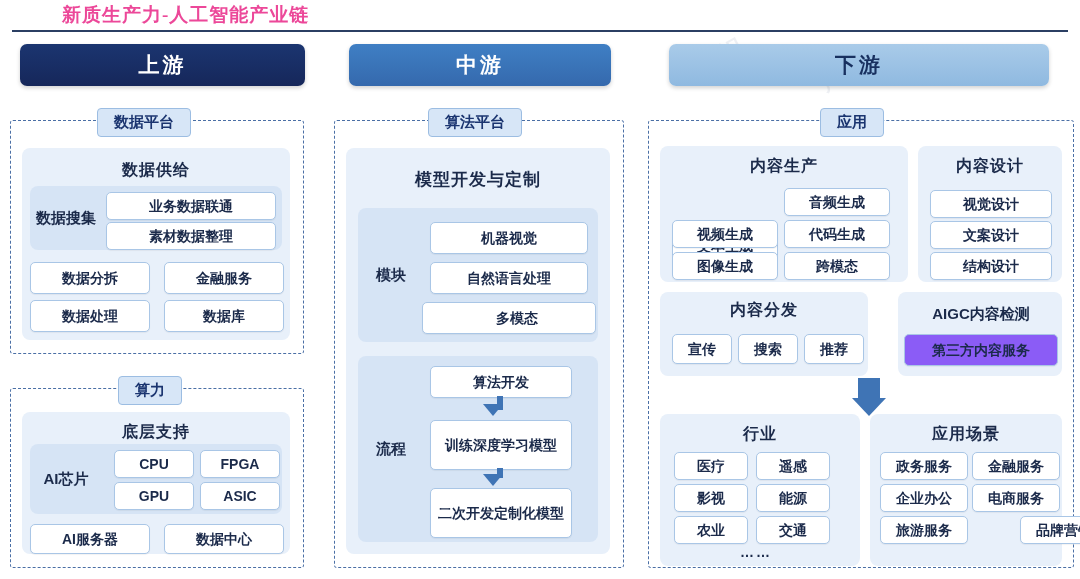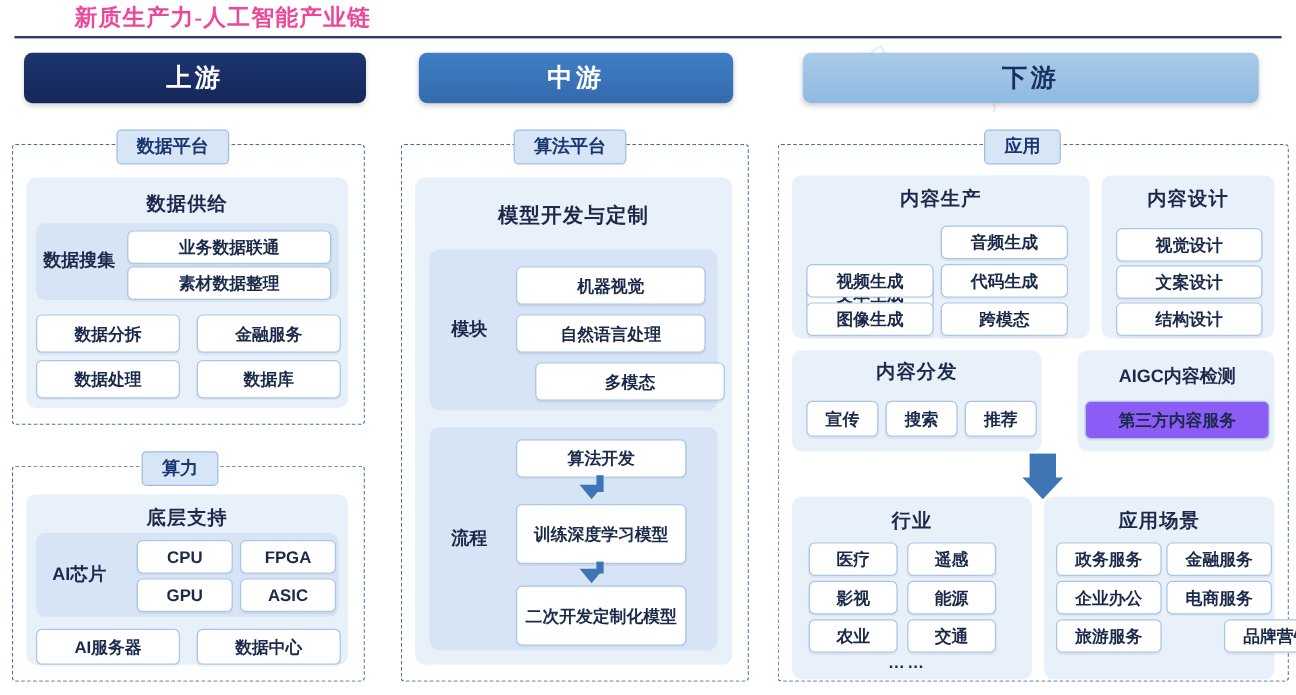--- a/index.html
+++ b/index.html
@@ -225,21 +225,21 @@
   <div class="panel-label" style="left:428px; top:108px;">算法平台</div>
 
   <div class="inner-box" style="left:346px; top:148px; width:264px; height:406px;">
     <div class="box-title" style="margin-top:20px; font-size:17px;">模型开发与定制</div>
   </div>
 
   <div class="inner-box deep" style="left:358px; top:208px; width:240px; height:134px;"></div>
   <div class="side-label" style="left:360px; top:208px; width:62px; height:134px;">模块</div>
   <div class="pill" style="left:430px; top:222px; width:156px; height:30px;">机器视觉</div>
   <div class="pill" style="left:430px; top:262px; width:156px; height:30px;">自然语言处理</div>
-  <div class="pill" style="left:446px; top:302px; width:156px; height:30px;">多模态</div>
+  <div class="pill" style="left:422px; top:302px; width:156px; height:30px;padding-left:16px;">多模态</div>
 
   <div class="inner-box deep" style="left:358px; top:356px; width:240px; height:186px;"></div>
   <div class="side-label" style="left:360px; top:356px; width:62px; height:186px;">流程</div>
   <div class="pill" style="left:430px; top:366px; width:140px; height:30px;">算法开发</div>
   <div class="pill" style="left:430px; top:420px; width:140px; height:48px;">训练深度学习模型</div>
   <div class="pill" style="left:430px; top:488px; width:140px; height:48px;">二次开发定制化模型</div>
 
   <div class="arrow-stem" style="left:497px; top:396px; width:6px; height:14px;"></div>
   <div class="arrow-head" style="left:483px; top:404px; border-left-width:10px; border-right-width:10px; border-top-width:12px;"></div>
   <div class="arrow-stem" style="left:497px; top:468px; width:6px; height:10px;"></div>

